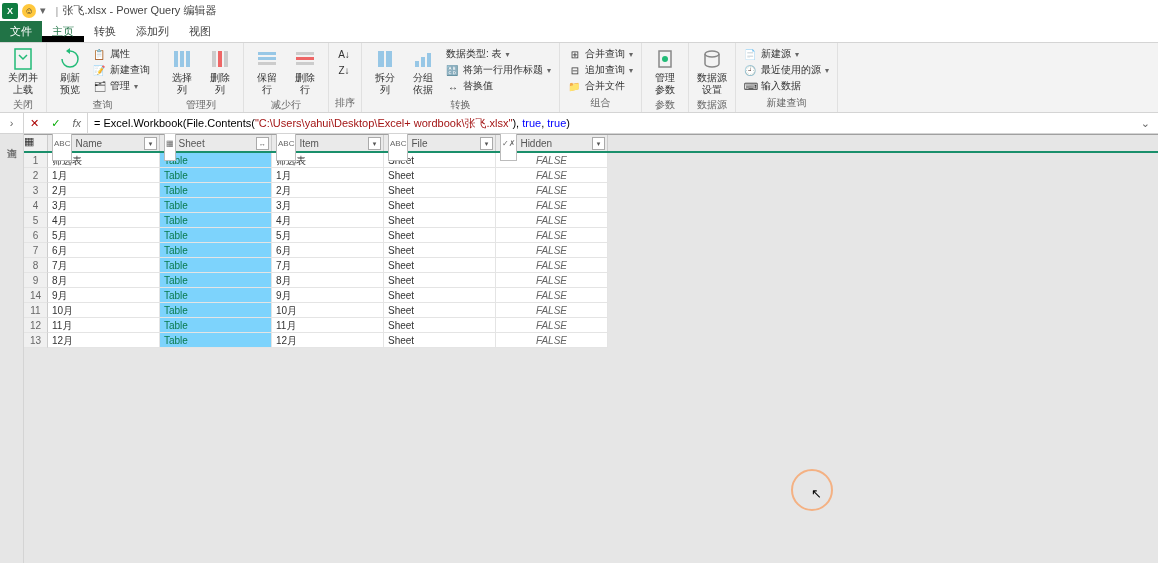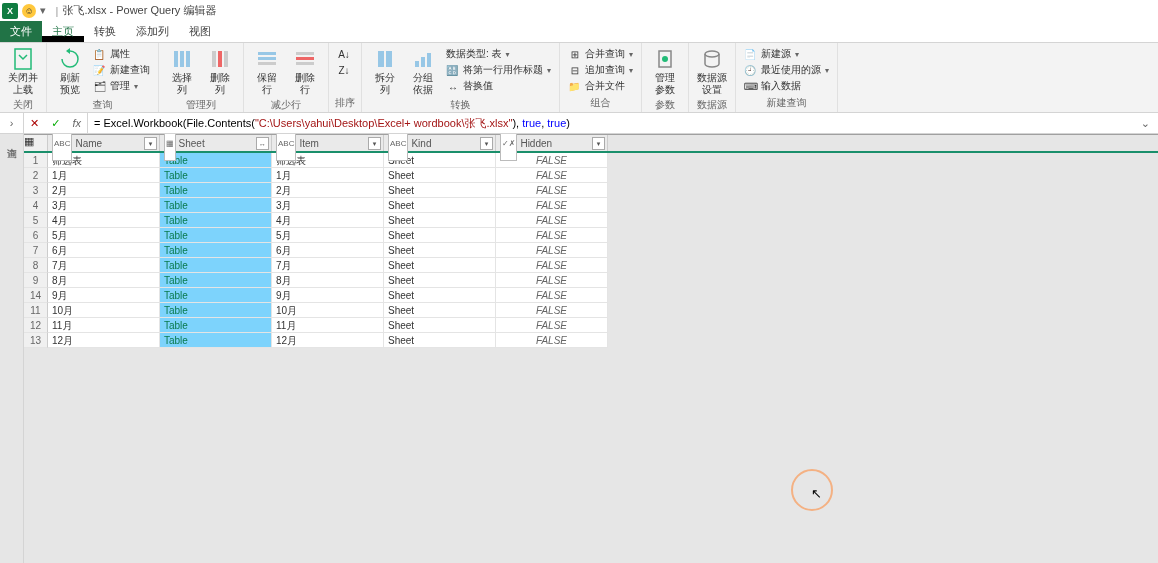--- a/index.html
+++ b/index.html
@@ -367,21 +367,21 @@
           <span>Sheet</span>
           <span class="drop">↔</span>
         </div>
       <div class="ch w-item">
           <span class="type">ABC</span>
           <span>Item</span>
           <span class="drop">▾</span>
         </div>
       <div class="ch w-kind">
           <span class="type">ABC</span>
-          <span>Kind</span>
+          <span>File</span>
           <span class="drop">▾</span>
         </div>
       <div class="ch w-hidden">
           <span class="type">✓✗</span>
           <span>Hidden</span>
           <span class="drop">▾</span>
         </div>
     </div>
     <div id="rows-container">
         <div class="drow">

